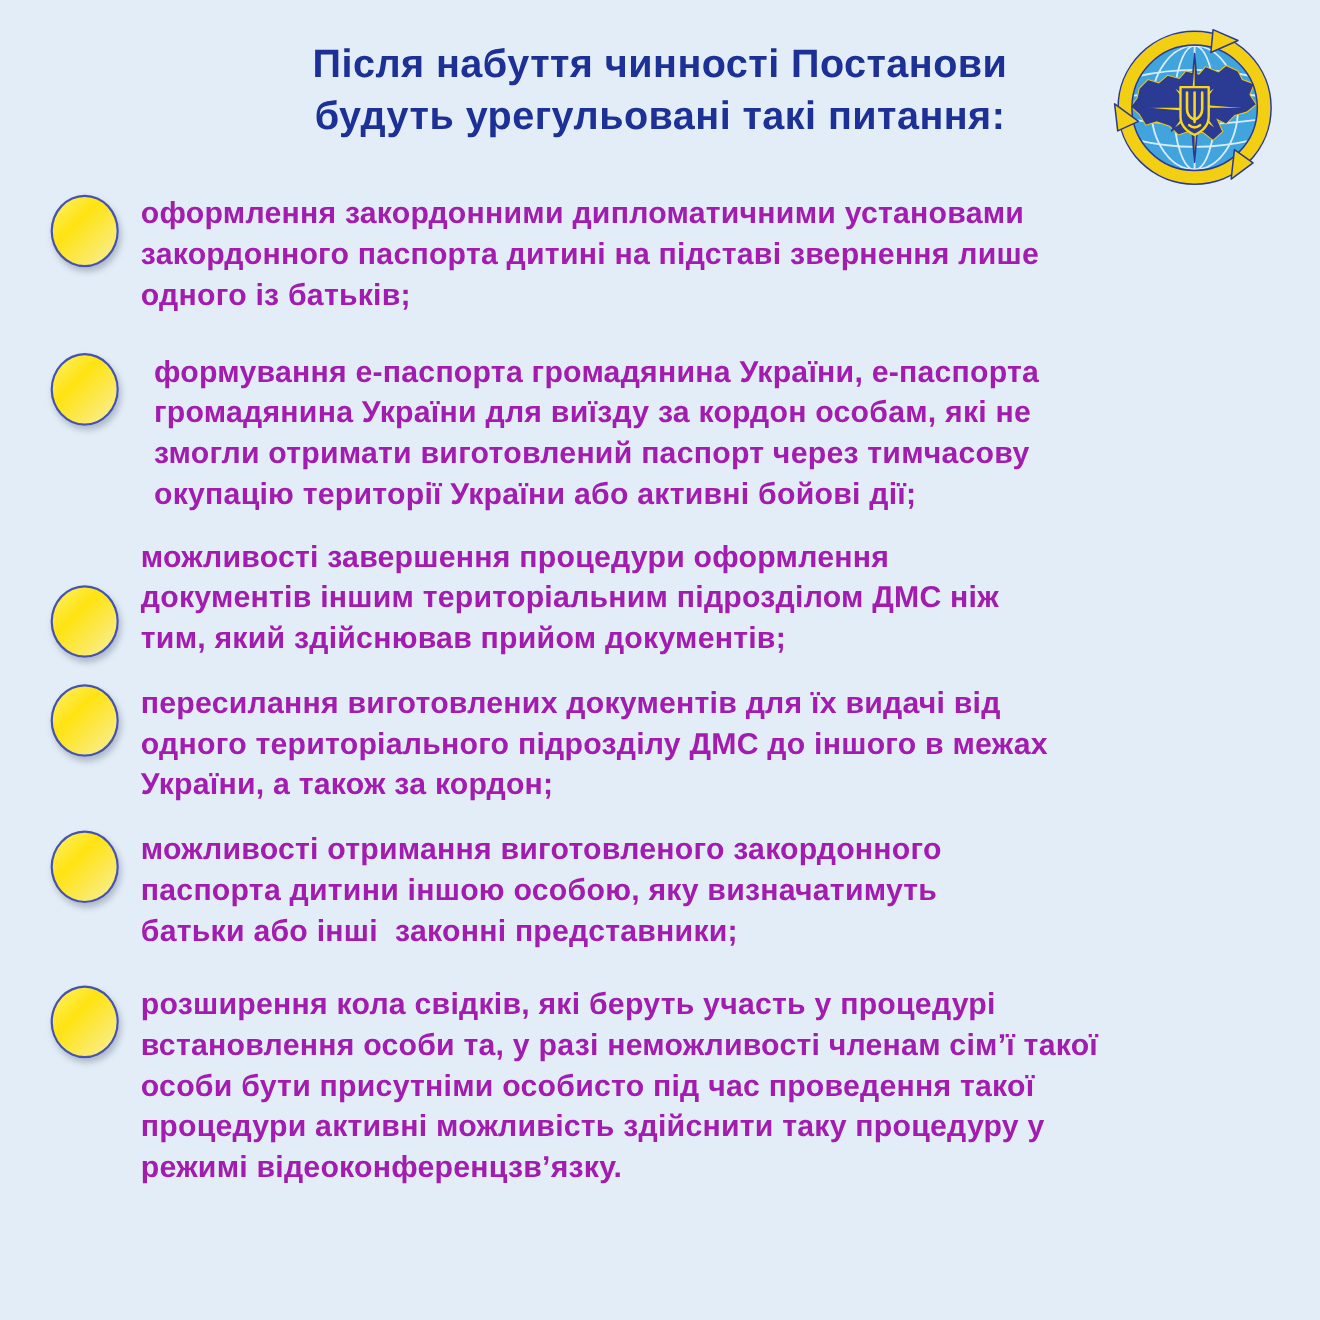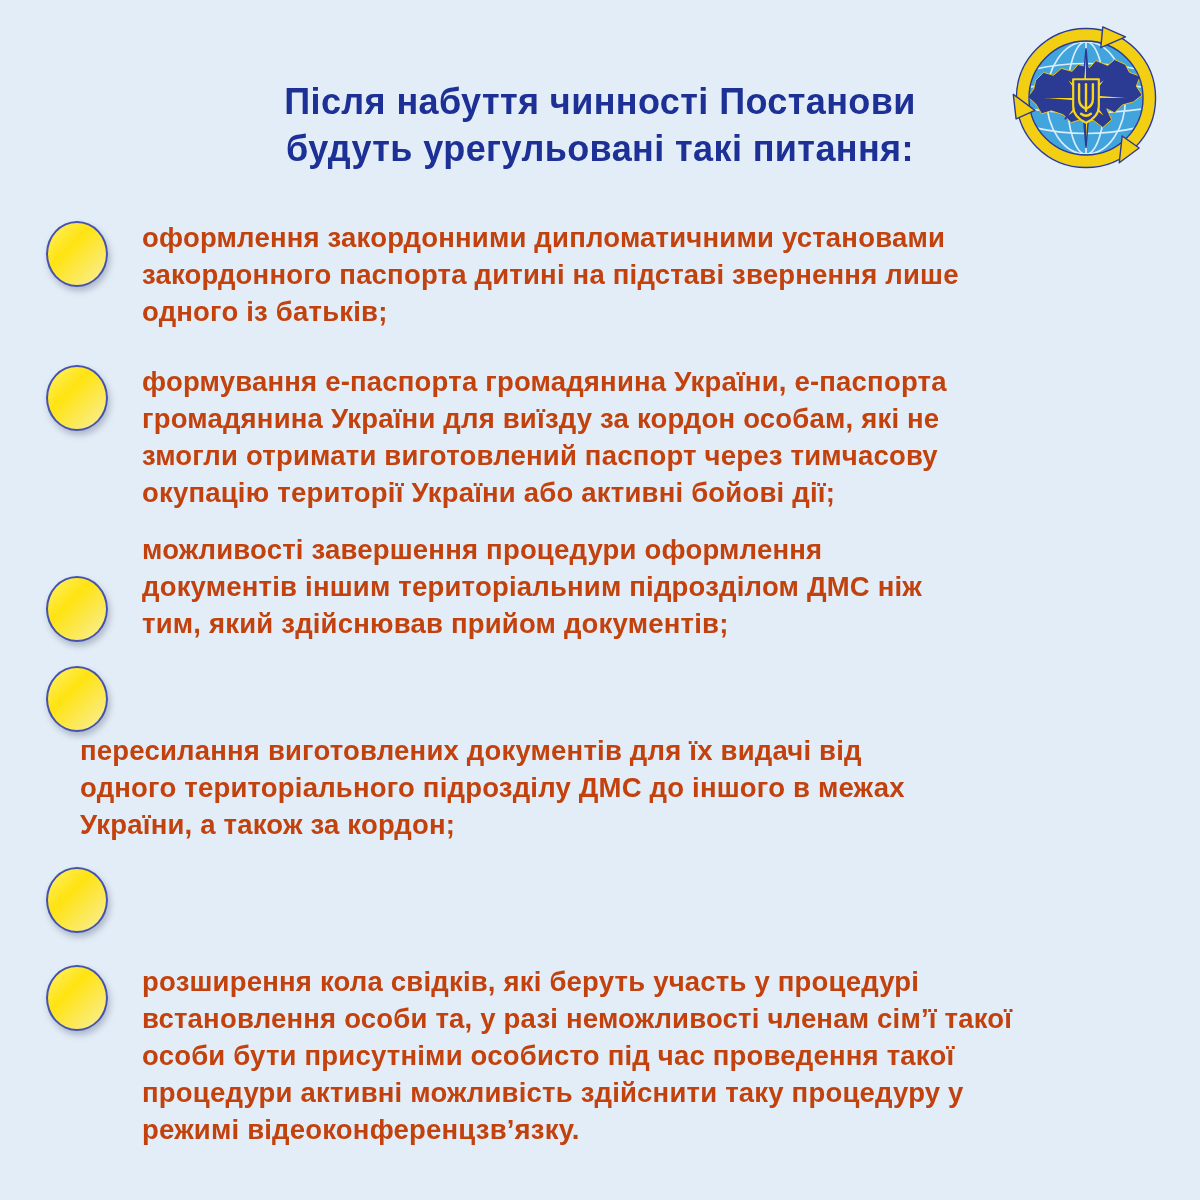--- a/index.html
+++ b/index.html
@@ -4,21 +4,21 @@
 <style>
   html, body { margin: 0; padding: 0; }
   .canvas {
     position: relative;
     width: 1200px;
     height: 1200px;
     background: #e2edf7;
     font-family: "Liberation Sans", sans-serif;
     overflow: hidden;
   }
-  .header { position: relative; padding-top: 78px; }
+  .header { position: relative; padding-top: 34px; }
   .title {
     margin: 0;
     text-align: center;
     font-size: 36px;
     font-weight: 700;
     line-height: 47px;
     letter-spacing: 0.4px;
     color: #1d3096;
     white-space: pre-wrap;
   }
@@ -30,42 +30,42 @@
     height: 148px;
   }
   .logo svg { width: 100%; height: 100%; display: block; }
   .list {
     list-style: none;
     margin: 47px 0 0 0;
     padding: 0 20px 0 46px;
   }
   .item { display: flex; align-items: flex-start; }
   .item-1 { margin-bottom: 33px; }
-  .item-2 { margin-bottom: 20px; }
+  .item-2 { margin-bottom: 20px; gap: 12px; }
   .item-3 { margin-bottom: 22px; align-items: flex-end; }
-  .item-4 { margin-bottom: 22px; flex-direction: column; }
+  .item-4 { margin-bottom: 22px; }
   .item-5 { margin-bottom: 30px; }
   .bullet {
     flex: 0 0 auto;
     width: 62px;
     height: 66px;
     margin-top: 2px;
     border-radius: 50%;
     border: 2.5px solid #4553ae;
     background: linear-gradient(135deg, #fff16e 0%, #ffe311 38%, #f8ef9e 100%);
     box-shadow: 2px 4px 6px rgba(110,120,145,0.45);
     box-sizing: border-box;
   }
   .item-text {
-    margin: 0 0 0 34px;
+    margin: 0 0 0 20px;
     font-size: 27.5px;
     font-weight: 700;
     line-height: 37px;
     letter-spacing: 0.2px;
-    color: #c2410c;
+    color: #a21caf;
     white-space: pre-wrap;
   }
 </style>
 </head>
 <body>
 
 <div class="canvas">
 
   <header class="header">
     <h1 class="title">Після набуття чинності Постанови
@@ -148,20 +148,23 @@
 тим, який здійснював прийом документів;</p>
     </li>
     <li class="item item-4">
       <span class="bullet"></span>
       <p class="item-text">пересилання виготовлених документів для їх видачі від
 одного територіального підрозділу ДМС до іншого в межах
 України, а також за кордон;</p>
     </li>
     <li class="item item-5">
       <span class="bullet"></span>
+      <p class="item-text">можливості отримання виготовленого закордонного
+паспорта дитини іншою особою, яку визначатимуть
+батьки або інші  законні представники;</p>
     </li>
     <li class="item item-6">
       <span class="bullet"></span>
       <p class="item-text">розширення кола свідків, які беруть участь у процедурі
 встановлення особи та, у разі неможливості членам сім’ї такої
 особи бути присутніми особисто під час проведення такої
 процедури активні можливість здійснити таку процедуру у
 режимі відеоконференцзв’язку.</p>
     </li>
   </ul>

